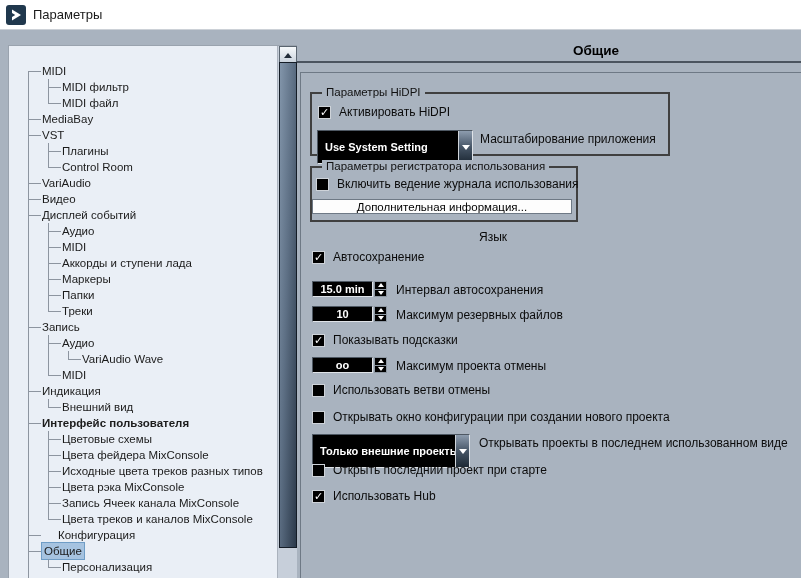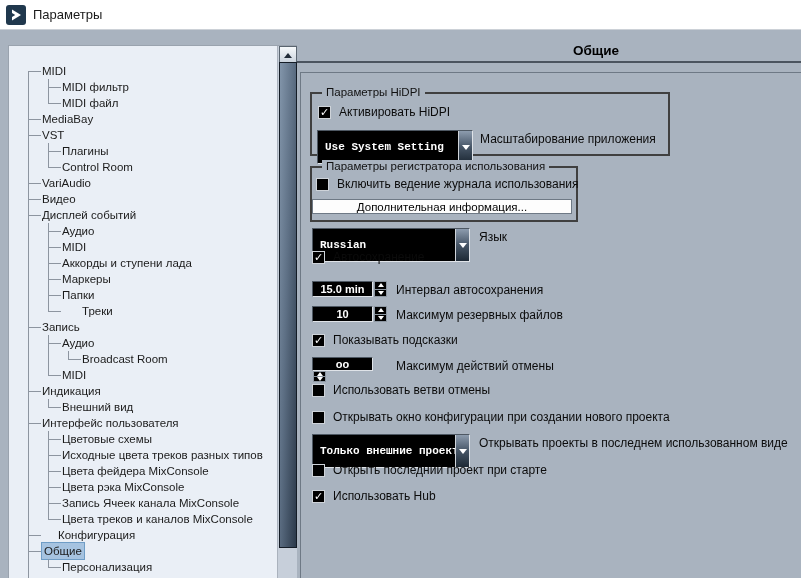--- a/index.html
+++ b/index.html
@@ -42,21 +42,21 @@
           font-size:11.5px;color:#111;white-space:nowrap;}
 
   .cb-row{position:absolute;display:flex;align-items:center;gap:8px;white-space:nowrap;text-align:center;}
   .checkbox{width:13px;height:13px;background:#000;border:1px solid #ced3d9;box-sizing:border-box;
             display:flex;align-items:center;justify-content:center;flex:0 0 auto;}
   .checkbox.checked::after{content:"\2713";color:#fff;font-size:11px;font-weight:bold;line-height:11px;}
   .cb-label{font-size:12px;color:#0b0b0b;}
 
   .dropdown{position:absolute;height:34px;background:#000;box-sizing:border-box;
             border:1px solid;border-color:#4e5863 #dfe3e8 #dfe3e8 #4e5863;
-            display:flex;align-items:center;font-family:Liberation Mono, monospace;}
+            display:flex;align-items:center;}
   .dropdown .val{flex:1;color:#fff;font-size:11px;font-weight:bold;padding-left:7px;
                  white-space:nowrap;overflow:hidden;}
   .dd-btn{width:14px;height:100%;border-left:1px solid #cfd4da;box-sizing:border-box;
           background:linear-gradient(#8d9cae 0%,#465566 50%,#1d2935 100%);
           display:flex;align-items:center;justify-content:center;}
   .dd-arrow{width:0;height:0;border-left:4px solid transparent;border-right:4px solid transparent;border-top:5px solid #fff;}
 
   .spinner{position:absolute;height:16px;display:flex;}
   .spin-field{width:61px;background:#000;border:1px solid;border-color:#4e5863 #dfe3e8 #dfe3e8 #4e5863;
               box-sizing:border-box;color:#fff;font-size:11px;font-weight:bold;
@@ -98,31 +98,31 @@
         <div class="trow"><span class="tick" style="left: 39px;"></span><span class="lbl" style="margin-left: 53px;">Плагины</span></div>
         <div class="trow"><span class="tick" style="left: 39px;"></span><span class="lbl" style="margin-left: 53px;">Control Room</span></div>
         <div class="trow"><span class="tick" style="left: 19px;"></span><span class="lbl" style="margin-left: 33px;">VariAudio</span></div>
         <div class="trow"><span class="tick" style="left: 19px;"></span><span class="lbl" style="margin-left: 33px;">Видео</span></div>
         <div class="trow"><span class="tick" style="left: 19px;"></span><span class="lbl" style="margin-left: 33px;">Дисплей событий</span></div>
         <div class="trow"><span class="tick" style="left: 39px;"></span><span class="lbl" style="margin-left: 53px;">Аудио</span></div>
         <div class="trow"><span class="tick" style="left: 39px;"></span><span class="lbl" style="margin-left: 53px;">MIDI</span></div>
         <div class="trow"><span class="tick" style="left: 39px;"></span><span class="lbl" style="margin-left: 53px;">Аккорды и ступени лада</span></div>
         <div class="trow"><span class="tick" style="left: 39px;"></span><span class="lbl" style="margin-left: 53px;">Маркеры</span></div>
         <div class="trow"><span class="tick" style="left: 39px;"></span><span class="lbl" style="margin-left: 53px;">Папки</span></div>
-        <div class="trow"><span class="tick" style="left: 39px;"></span><span class="lbl" style="margin-left: 73px; text-align: center;">Треки</span></div>
+        <div class="trow"><span class="tick" style="left: 39px;"></span><span class="lbl" style="margin-left: 53px; text-align: center;">Треки</span></div>
         <div class="trow"><span class="tick" style="left: 19px;"></span><span class="lbl" style="margin-left: 33px;">Запись</span></div>
         <div class="trow"><span class="tick" style="left: 39px;"></span><span class="lbl" style="margin-left: 53px;">Аудио</span></div>
-        <div class="trow"><span class="tick" style="left: 59px;"></span><span class="lbl" style="margin-left: 73px;">Broadcast Room</span></div>
+        <div class="trow"><span class="tick" style="left: 59px;"></span><span class="lbl" style="margin-left: 73px;">VariAudio Wave</span></div>
         <div class="trow"><span class="tick" style="left: 39px;"></span><span class="lbl" style="margin-left: 53px;">MIDI</span></div>
         <div class="trow"><span class="tick" style="left: 19px;"></span><span class="lbl" style="margin-left: 33px;">Индикация</span></div>
         <div class="trow"><span class="tick" style="left: 39px;"></span><span class="lbl" style="margin-left: 53px; text-align: right;">Внешний вид</span></div>
-        <div class="trow"><span class="tick" style="left: 19px;"></span><span class="lbl" style="margin-left: 33px;">Интерфейс пользователя</span></div>
+        <div class="trow"><span class="tick" style="left: 19px;"></span><span class="lbl" style="margin-left: 33px; font-weight: bold;">Интерфейс пользователя</span></div>
         <div class="trow"><span class="tick" style="left: 39px;"></span><span class="lbl" style="margin-left: 53px;">Цветовые схемы</span></div>
+        <div class="trow"><span class="tick" style="left: 39px;"></span><span class="lbl" style="margin-left: 53px;">Цвета фейдера MixConsole</span></div>
         <div class="trow"><span class="tick" style="left: 39px;"></span><span class="lbl" style="margin-left: 53px;">Исходные цвета треков разных типов</span></div>
-        <div class="trow"><span class="tick" style="left: 39px;"></span><span class="lbl" style="margin-left: 53px;">Цвета фейдера MixConsole</span></div>
         <div class="trow"><span class="tick" style="left: 39px;"></span><span class="lbl" style="margin-left: 53px;">Цвета рэка MixConsole</span></div>
         <div class="trow"><span class="tick" style="left: 39px;"></span><span class="lbl" style="margin-left: 53px;">Запись Ячеек канала MixConsole</span></div>
         <div class="trow"><span class="tick" style="left: 39px;"></span><span class="lbl" style="margin-left: 53px;">Цвета треков и каналов MixConsole</span></div>
         <div class="trow"><span class="tick" style="left: 19px;"></span><span class="lbl" style="margin-left: 33px; padding-left: 16px;">Конфигурация</span></div>
         <div class="trow"><span class="tick" style="left: 19px;"></span><span class="lbl sel" style="margin-left: 33px;">Общие</span></div>
         <div class="trow"><span class="tick" style="left: 39px;"></span><span class="lbl" style="margin-left: 53px;">Персонализация</span></div>
         <div class="trow"><span class="tick" style="left: 19px;"></span><span class="lbl" style="margin-left: 44px;">Партитуры</span></div>
         <div class="tline" style="left: 19px; top: 8px; height: 512px;"></div>
         <div class="tline" style="left: 39px; top: 16px; height: 24px;"></div>
         <div class="tline" style="left: 39px; top: 80px; height: 24px;"></div>
@@ -162,26 +162,20 @@
 
   <div class="groupbox" style="left:310px;top:166px;width:264px;height:52px;">
     <span class="legend">Параметры регистратора использования</span>
   </div>
   <div class="cb-row" style="left:316px;top:177px;">
     <div class="checkbox"></div>
     <span class="cb-label">Включить ведение журнала использования</span>
   </div>
   <div class="white-btn" style="left:312px;top:199px;width:260px;">Дополнительная информация...</div>
 
-  <div class="dropdown" style="left:312px;top:228px;width:158px;">
-    <span class="val">Russian</span>
-    <span class="dd-btn">
-        <span class="dd-arrow"></span>
-      </span>
-  </div>
   <span class="ctl-label" style="left:479px;top:230px;">Язык</span>
 
   <div class="cb-row" style="left:312px;top:250px;">
     <div class="checkbox checked"></div>
     <span class="cb-label">Автосохранение</span>
   </div>
 
   <div class="spinner" style="left:312px;top:281px;">
     <div class="spin-field">15.0 min</div>
     <div class="spin-arrows">
@@ -206,32 +200,32 @@
         </div>
     </div>
   </div>
   <span class="ctl-label" style="left:396px;top:308px;">Максимум резервных файлов</span>
 
   <div class="cb-row" style="left:312px;top:333px;">
     <div class="checkbox checked"></div>
     <span class="cb-label">Показывать подсказки</span>
   </div>
 
-  <div class="spinner" style="left:312px;top:357px;flex-direction:column;">
+  <div class="spinner" style="left:312px;top:357px;">
     <div class="spin-field">oo</div>
     <div class="spin-arrows">
       <div class="spin-up">
           <span class="tri-up"></span>
         </div>
       <div class="spin-down">
           <span class="tri-down"></span>
         </div>
     </div>
   </div>
-  <span class="ctl-label" style="left:396px;top:359px;">Максимум действий отмены</span>
+  <span class="ctl-label" style="left:396px;top:359px;">Максимум проекта отмены</span>
 
   <div class="cb-row" style="left:312px;top:383px;">
     <div class="checkbox"></div>
     <span class="cb-label">Использовать ветви отмены</span>
   </div>
 
   <div class="cb-row" style="left:312px;top:410px;">
     <div class="checkbox"></div>
     <span class="cb-label">Открывать окно конфигурации при создании нового проекта</span>
   </div>

